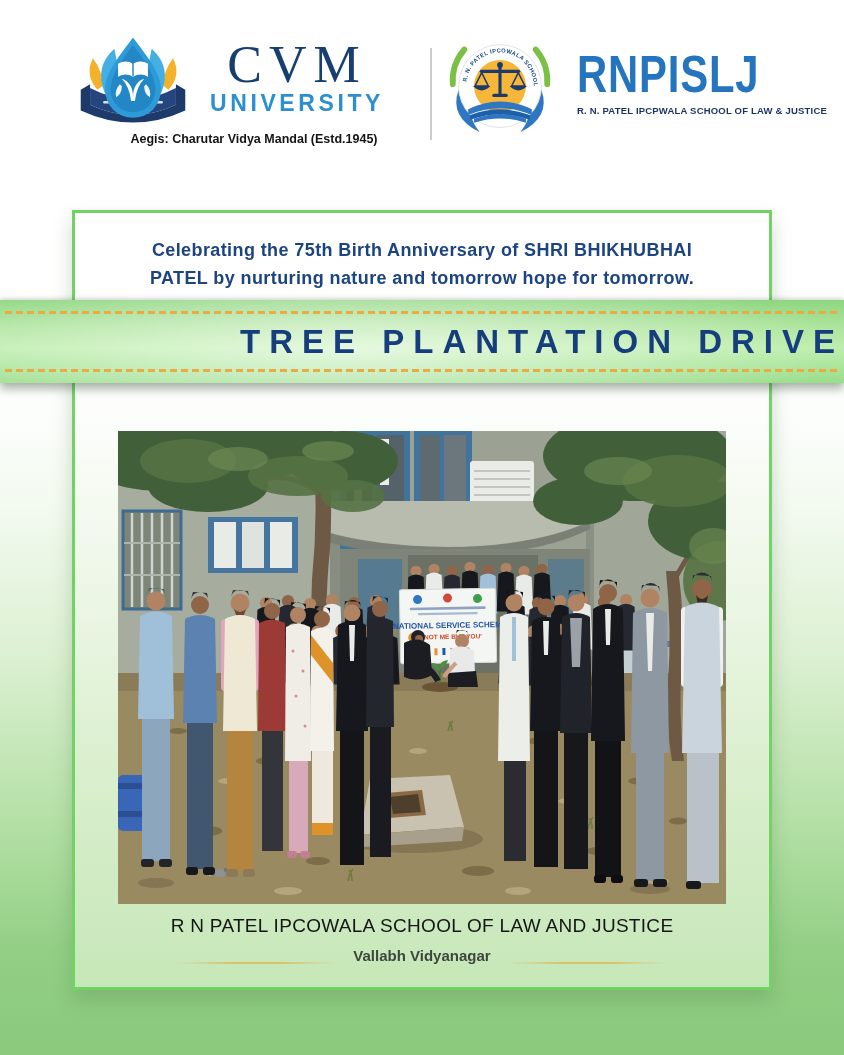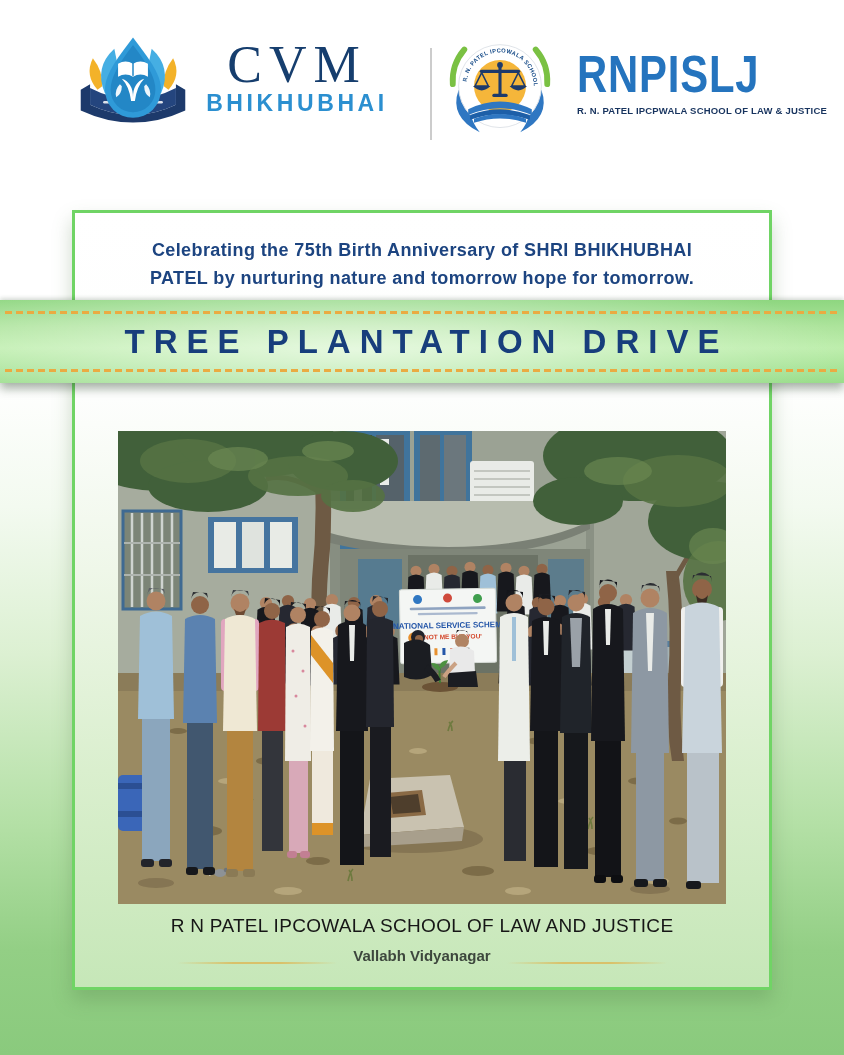--- a/index.html
+++ b/index.html
@@ -25,21 +25,21 @@
     position:absolute; left:72px; top:210px; width:700px; height:780px; box-sizing:border-box;
     border:3px solid #70d465;
     background:linear-gradient(180deg,#ffffff 0%,#fdfefd 24%,#eff7e9 46%,#daefce 72%,#c6e7b8 100%);
     box-shadow:0 10px 18px rgba(80,120,70,.28);
   }
   .intro { position:absolute; top:24px; left:50%; transform:translateX(-50%); width:660px; text-align:center;
     color:#1c4480; font-weight:bold; font-size:18px; line-height:1.55; letter-spacing:.4px; }
   
   .ribbon {
     position:absolute; left:0; top:300px; width:844px; height:83px; z-index:5;
-    display:flex; align-items:center; justify-content:center;
+    display:flex; align-items:center; justify-content:flex-end;
     background:
       radial-gradient(95% 170% at 42% 60%, rgba(255,255,255,.62) 0%, rgba(255,255,255,0) 62%),
       linear-gradient(180deg,#8ed680 0%,#ade49c 32%,#bdeeac 58%,#9add8b 100%);
     box-shadow:0 6px 9px rgba(35,60,35,.38), 0 -2px 4px rgba(35,60,35,.15);
   }
   .ribbon-dash { position:absolute; left:5px; right:5px; height:3px;
     background:repeating-linear-gradient(90deg,#eaab42 0 7px, rgba(0,0,0,0) 7px 11px); }
   .ribbon-dash.top { top:11px; } .ribbon-dash.bottom { bottom:11px; }
   .ribbon-title { margin:0; font-size:33px; font-weight:bold; letter-spacing:9px; color:#173e7c; text-indent:9px; }
   
@@ -86,23 +86,24 @@
           <path d="M44,30 Q52,25 60,30 Q68,25 76,30 L76,44 Q68,39 60,44 Q52,39 44,44 Z" fill="#ffffff"></path>
           <rect x="59.2" y="28" width="1.6" height="15" fill="#2387c6"></rect>
 
           <path d="M58,70 Q56,54 48,46 Q60,50 60,66 Q60,50 72,46 Q64,54 62,70 Z" fill="#ffffff"></path>
           <path d="M46,52 Q40,58 42,66 Q48,62 48,54 Z" fill="#eef6fc"></path>
           <path d="M74,52 Q80,58 78,66 Q72,62 72,54 Z" fill="#eef6fc"></path>
         </svg>
       </span>
       <span class="cvm-text">
         <div class="cvm-acronym">CVM</div>
-        <div class="cvm-name">BHIKHUBHAI</div>
+        <div class="cvm-name">UNIVERSITY</div>
       </span>
     </div>
+    <div class="cvm-tagline">Aegis: Charutar Vidya Mandal (Estd.1945)</div>
 
     <div class="logo-divider"></div>
 
     <div class="rnp-group">
       <span>
         <svg width="106" height="106" viewBox="0 0 110 110">
 
           <path d="M18,14 A50,50 0 0 0 6,50" fill="none" stroke="#7ac143" stroke-width="6" stroke-linecap="round"></path>
           <path d="M92,14 A50,50 0 0 1 104,50" fill="none" stroke="#7ac143" stroke-width="6" stroke-linecap="round"></path>
 

